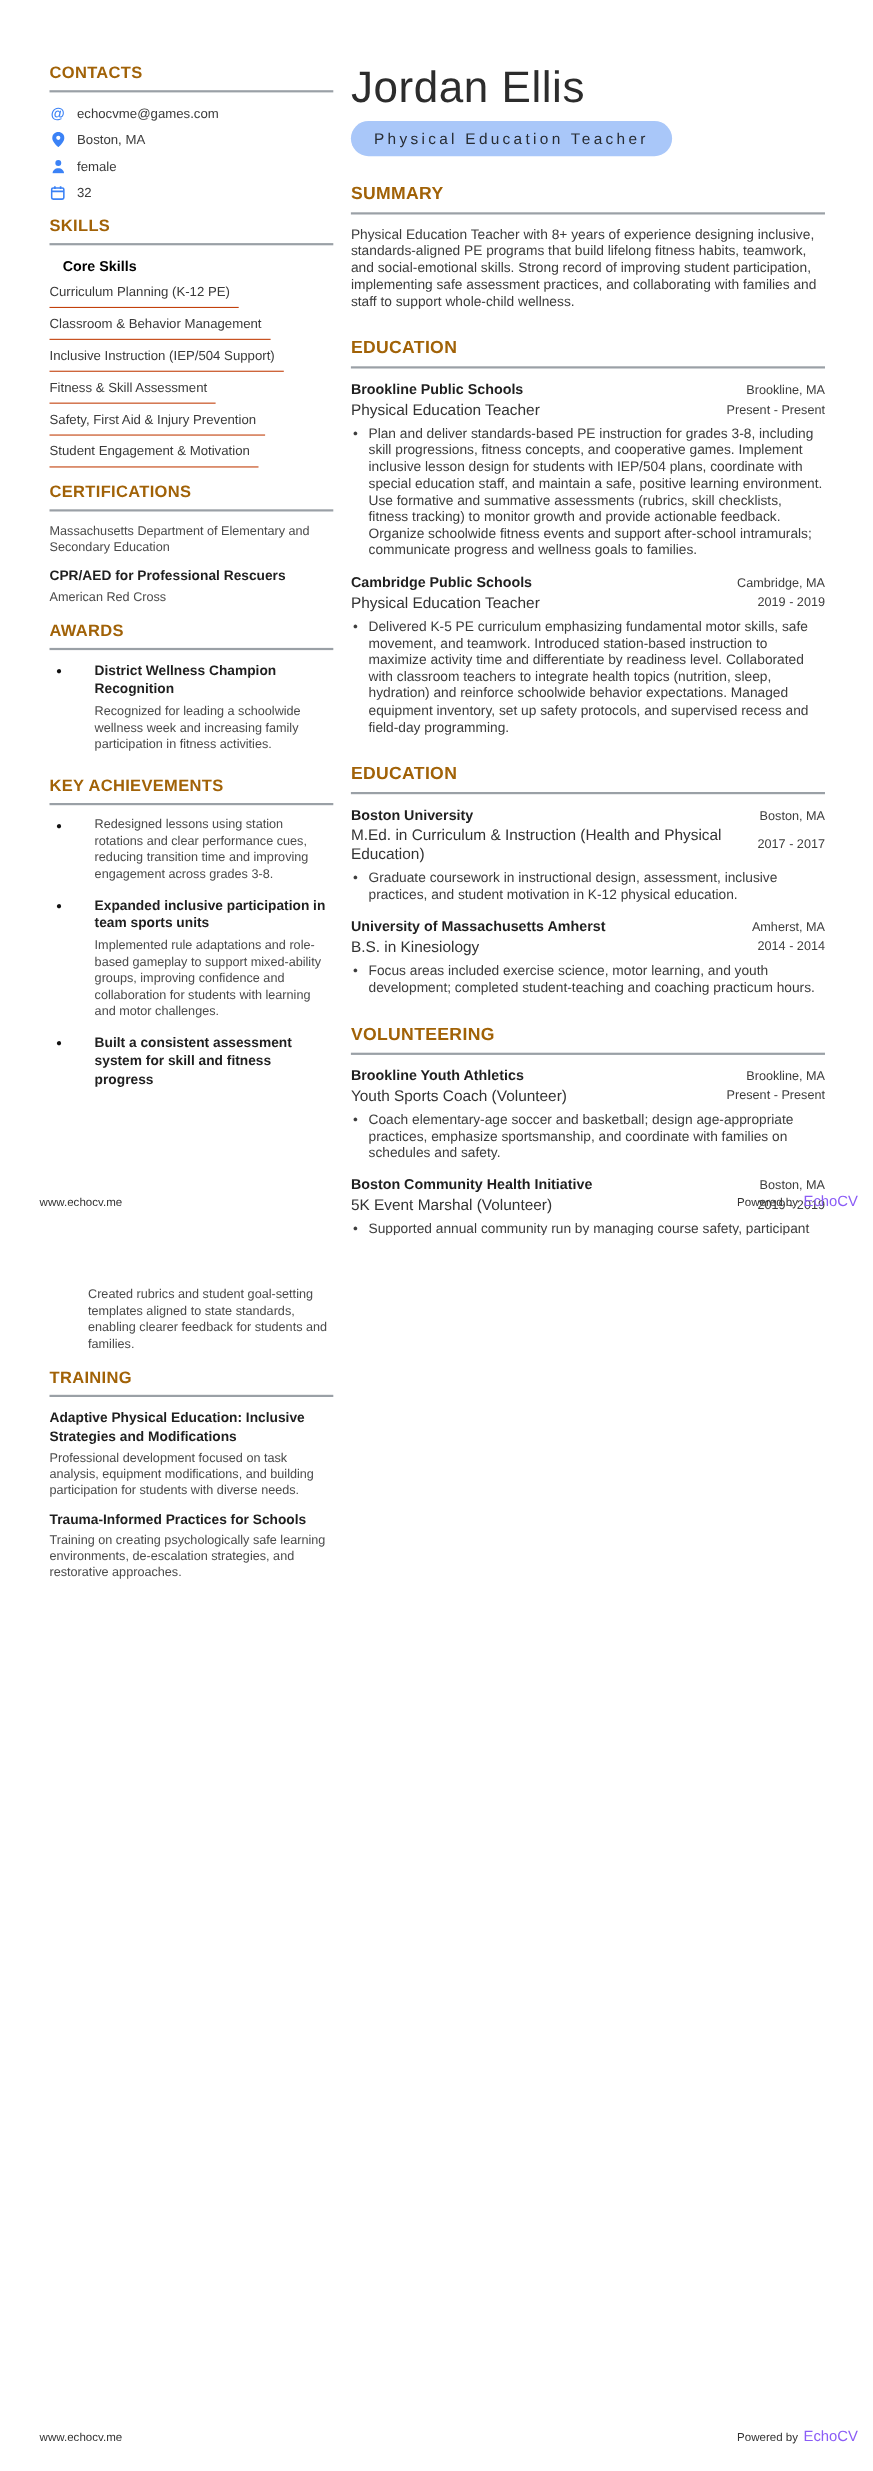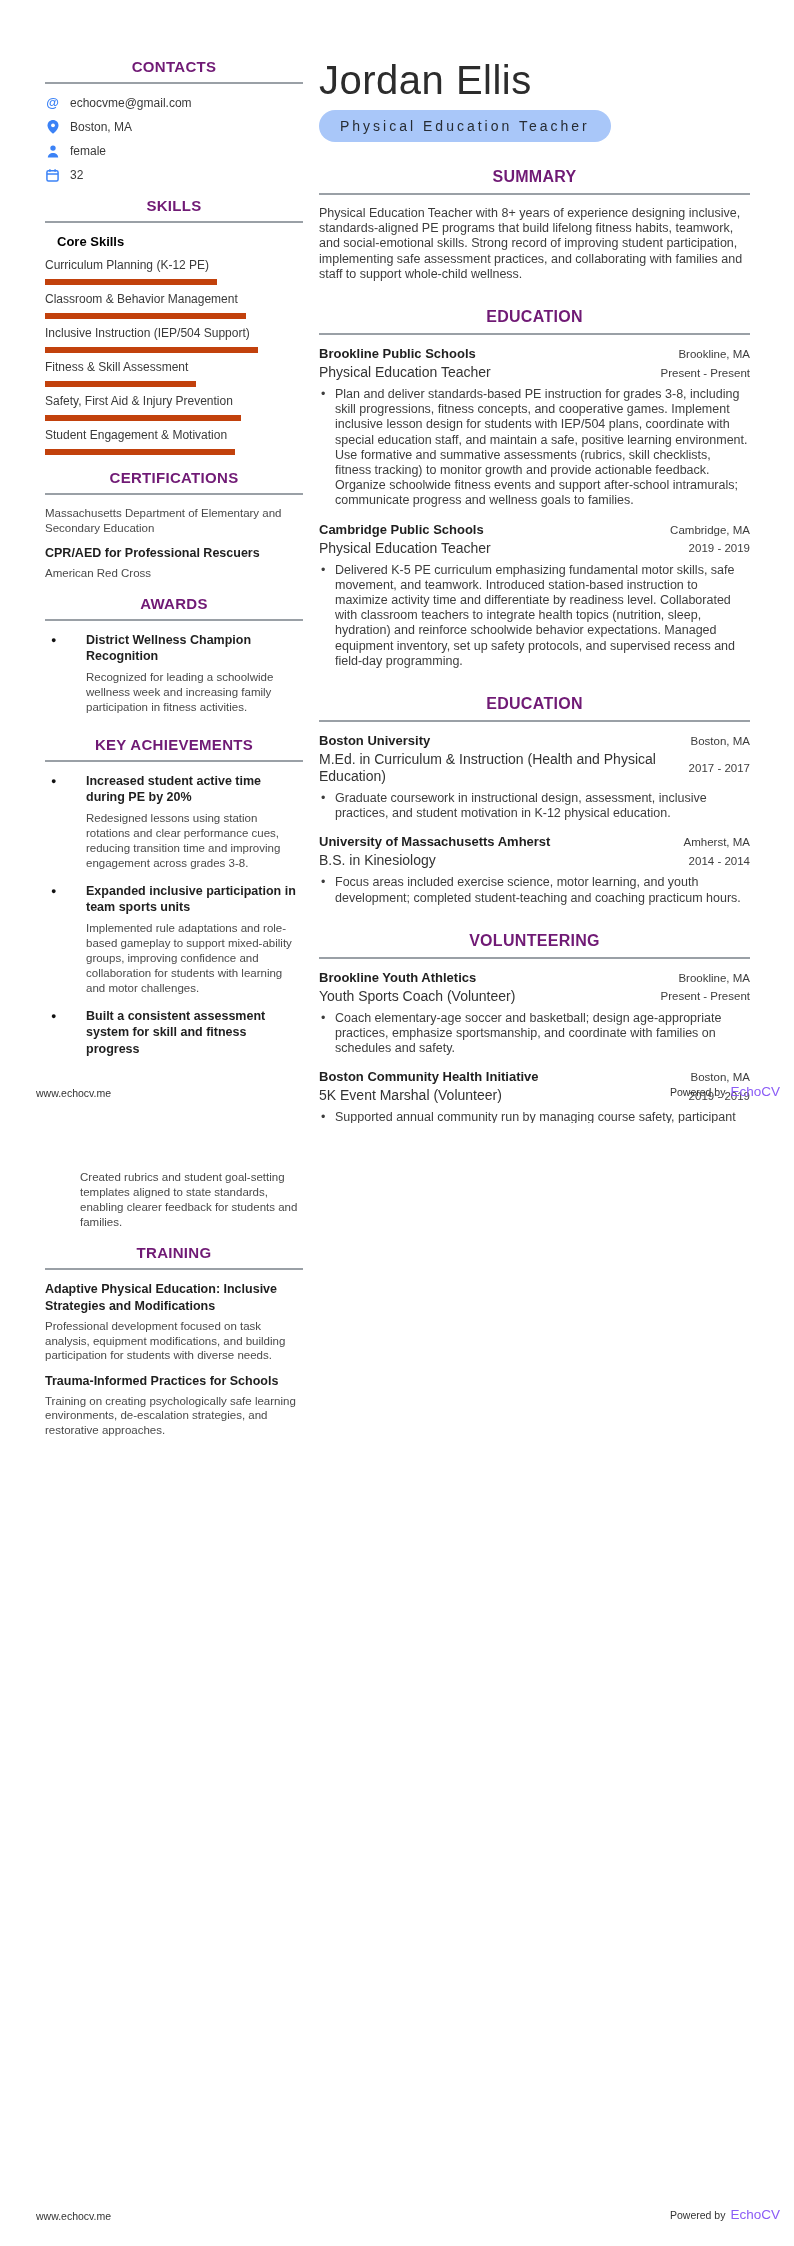--- a/index.html
+++ b/index.html
@@ -4,35 +4,35 @@
 <title>Resume</title>
 <style>
   html,body{margin:0;padding:0;background:#ffffff;}
   body{width:794px;font-family:"Liberation Sans",sans-serif;color:#3c3c3c;}
   .page{position:relative;width:794px;height:1123px;background:#fff;overflow:hidden;}
   .cols{display:flex;padding:58px 44px 0 45px;box-sizing:border-box;}
   .left{flex:0 0 258px;width:258px;box-sizing:border-box;}
   .right{flex:1;padding-left:16px;min-width:0;}
 
   
-  .side-heading,.main-heading{margin:0;font-size:15px;line-height:17px;font-weight:700;color:#701a75;letter-spacing:.3px;text-align:center;}
+  .side-heading,.main-heading{margin:0;font-size:15px;line-height:17px;font-weight:700;color:#a16207;letter-spacing:.3px;}
   .main-heading{font-size:16px;line-height:18px;}
   .rule{height:2px;background:#9aa0a6;margin:7px 0 11px;}
   .side-section{margin-bottom:14px;}
   .main-section{margin-top:26px;}
 
   
   .contact-item{display:flex;align-items:center;gap:10px;margin-bottom:8px;font-size:12px;line-height:16px;color:#3a3a3a;}
   .cicon{flex:0 0 15px;width:15px;display:flex;justify-content:center;align-items:center;}
   .cicon.at{color:#3b82f6;font-weight:700;font-size:13px;}
 
   
   .skill-group-title{margin:0 12px 8px;font-size:13px;line-height:15px;font-weight:700;color:#000000;}
   .skill-item{margin-bottom:6px;font-size:12px;color:#3a3a3a;}
-  .skill-item span{display:inline-block;border-bottom:6px solid #c2410c;padding:0 8px 6px 0;line-height:16px;}
+  .skill-item span{display:inline-block;border-bottom:1px solid #c2410c;padding:0 8px 6px 0;line-height:16px;}
 
   
   .cert-name{margin:0 0 4px;font-size:12.5px;line-height:17px;font-weight:700;color:#1f1f1f;}
   .cert-issuer{margin:0 0 10px;font-size:11.5px;line-height:14.5px;color:#4a4a4a;}
 
   
   .bullet-item{display:flex;margin-bottom:5px;}
   .bullet-dot{flex:0 0 35px;padding-left:6px;padding-top:3px;font-size:9px;color:#111;}
   .bullet-body{min-width:0;}
   .bullet-title{margin:0 0 5px;font-size:12.5px;line-height:16.5px;font-weight:700;color:#1f1f1f;}
@@ -69,21 +69,21 @@
   <div class="cols">
 
     <aside class="left">
 
       <section class="side-section">
         <h2 class="side-heading">CONTACTS</h2>
         <div class="rule"></div>
 
         <div class="contact-item">
           <span class="cicon at">@</span>
-          <span>echocvme@gmail.com</span>
+          <span>echocvme@games.com</span>
         </div>
 
         <div class="contact-item">
           <span class="cicon">
             <svg width="12" height="14" viewBox="0 0 12 14">
                 <path d="M6 0C2.9 0 .5 2.4.5 5.4c0 4.1 5.5 8.3 5.5 8.3s5.5-4.2 5.5-8.3C11.5 2.4 9.1 0 6 0z" fill="#3b82f6"></path>
                 <circle cx="6" cy="5.3" r="1.9" fill="#fff"></circle>
               </svg>
           </span>
           <span>Boston, MA</span>
@@ -144,21 +144,20 @@
         </div>
       </section>
 
       <section class="side-section">
         <h2 class="side-heading">KEY ACHIEVEMENTS</h2>
         <div class="rule"></div>
 
         <div class="bullet-item">
           <span class="bullet-dot">●</span>
           <div class="bullet-body">
-            <p class="bullet-title">Increased student active time during PE by 20%</p>
             <p class="bullet-desc">Redesigned lessons using station rotations and clear performance cues, reducing transition time and improving engagement across grades 3-8.</p>
           </div>
         </div>
 
         <div class="bullet-item">
           <span class="bullet-dot">●</span>
           <div class="bullet-body">
             <p class="bullet-title">Expanded inclusive participation in team sports units</p>
             <p class="bullet-desc">Implemented rule adaptations and role-based gameplay to support mixed-ability groups, improving confidence and collaboration for students with learning and motor challenges.</p>
           </div>

